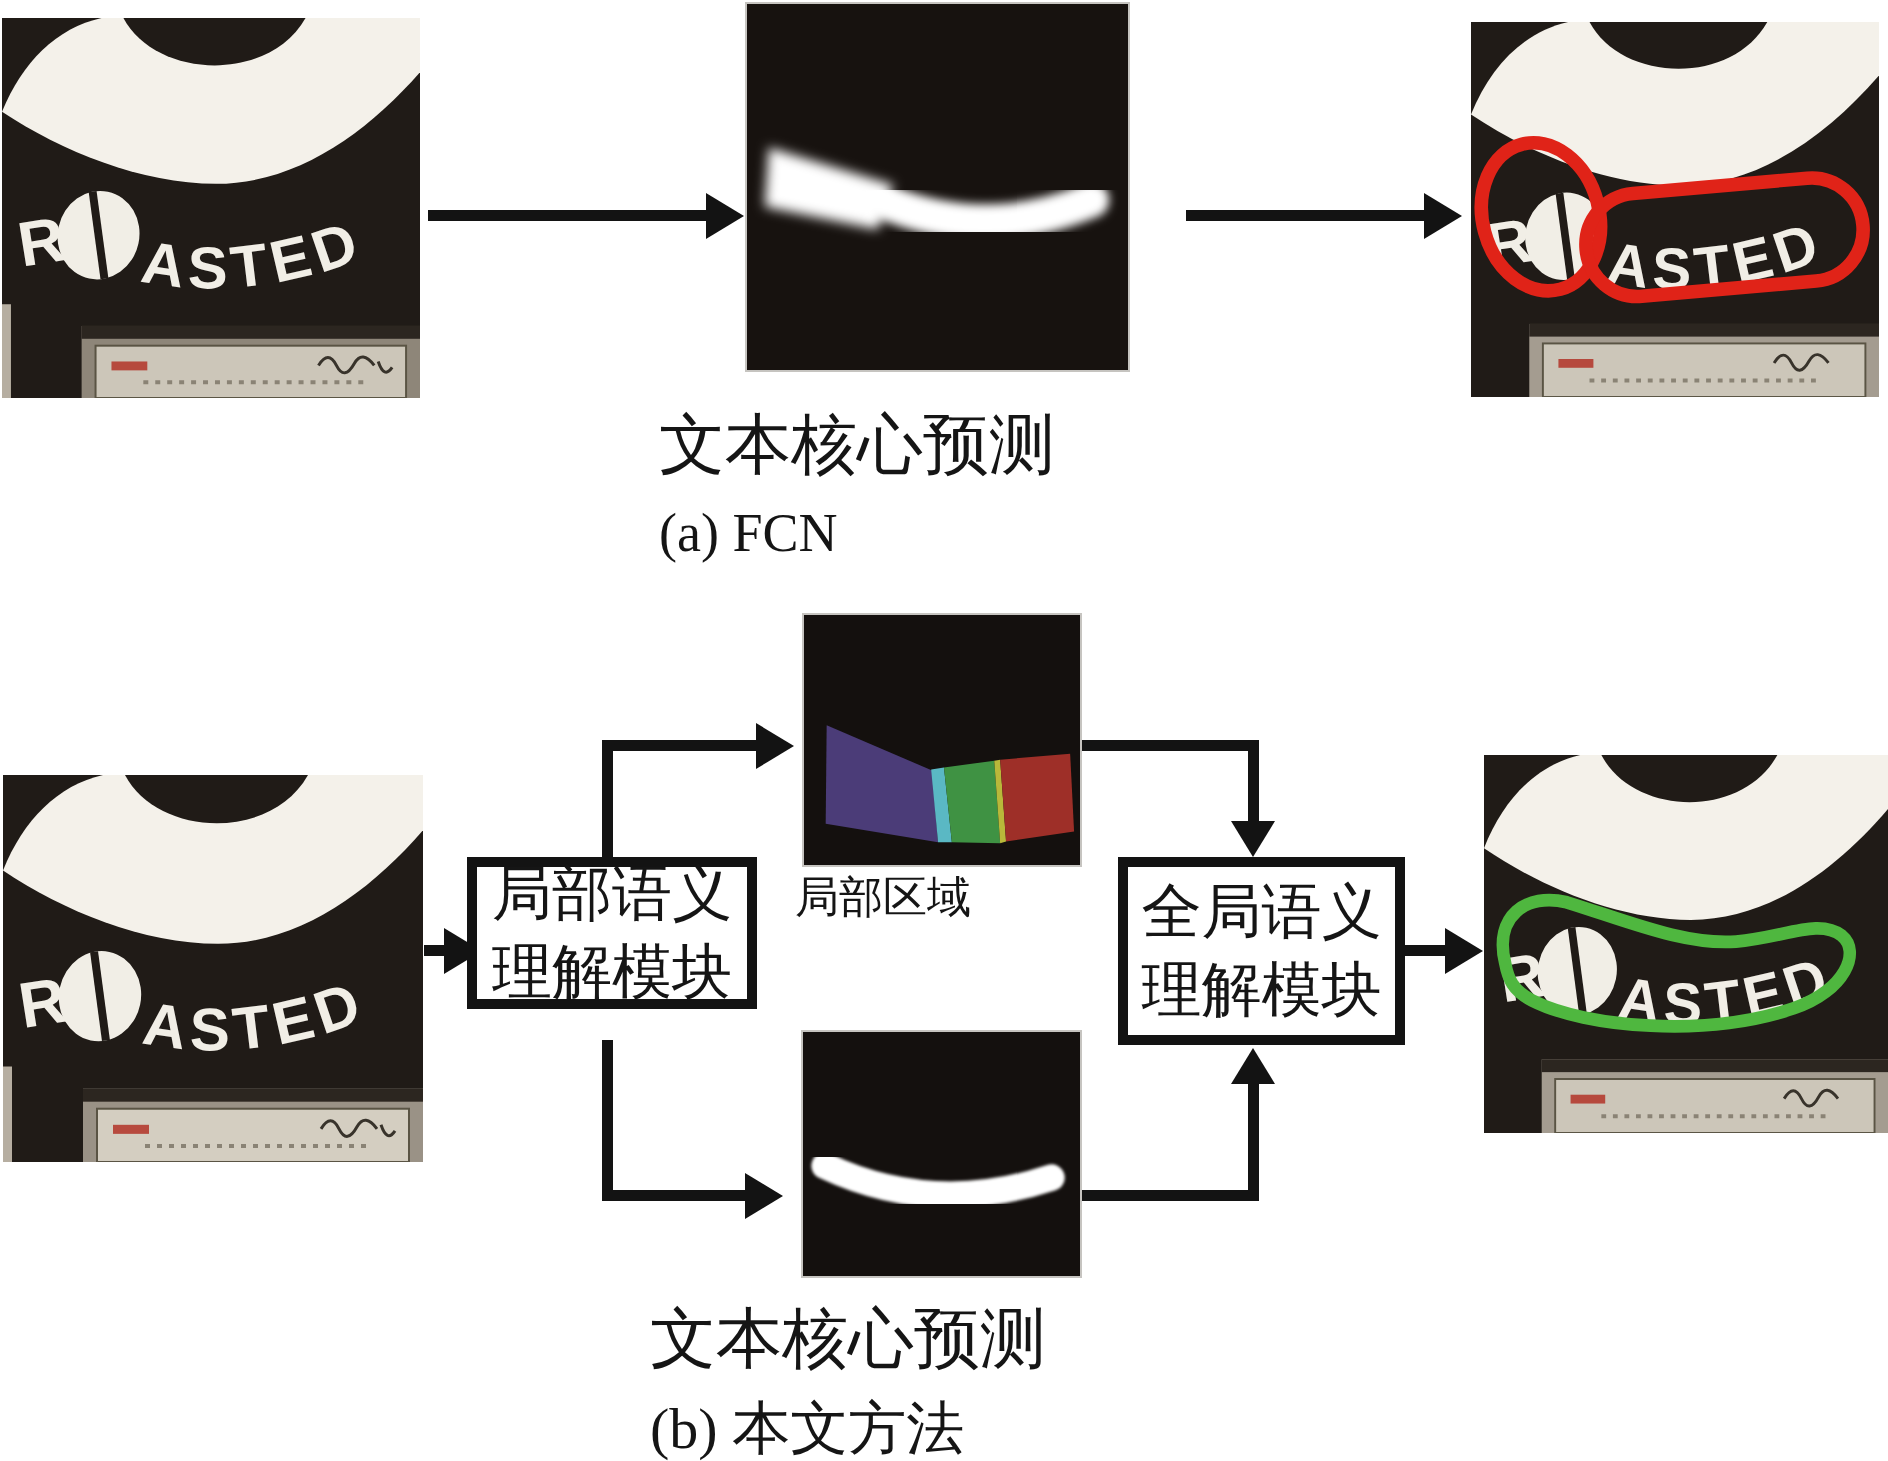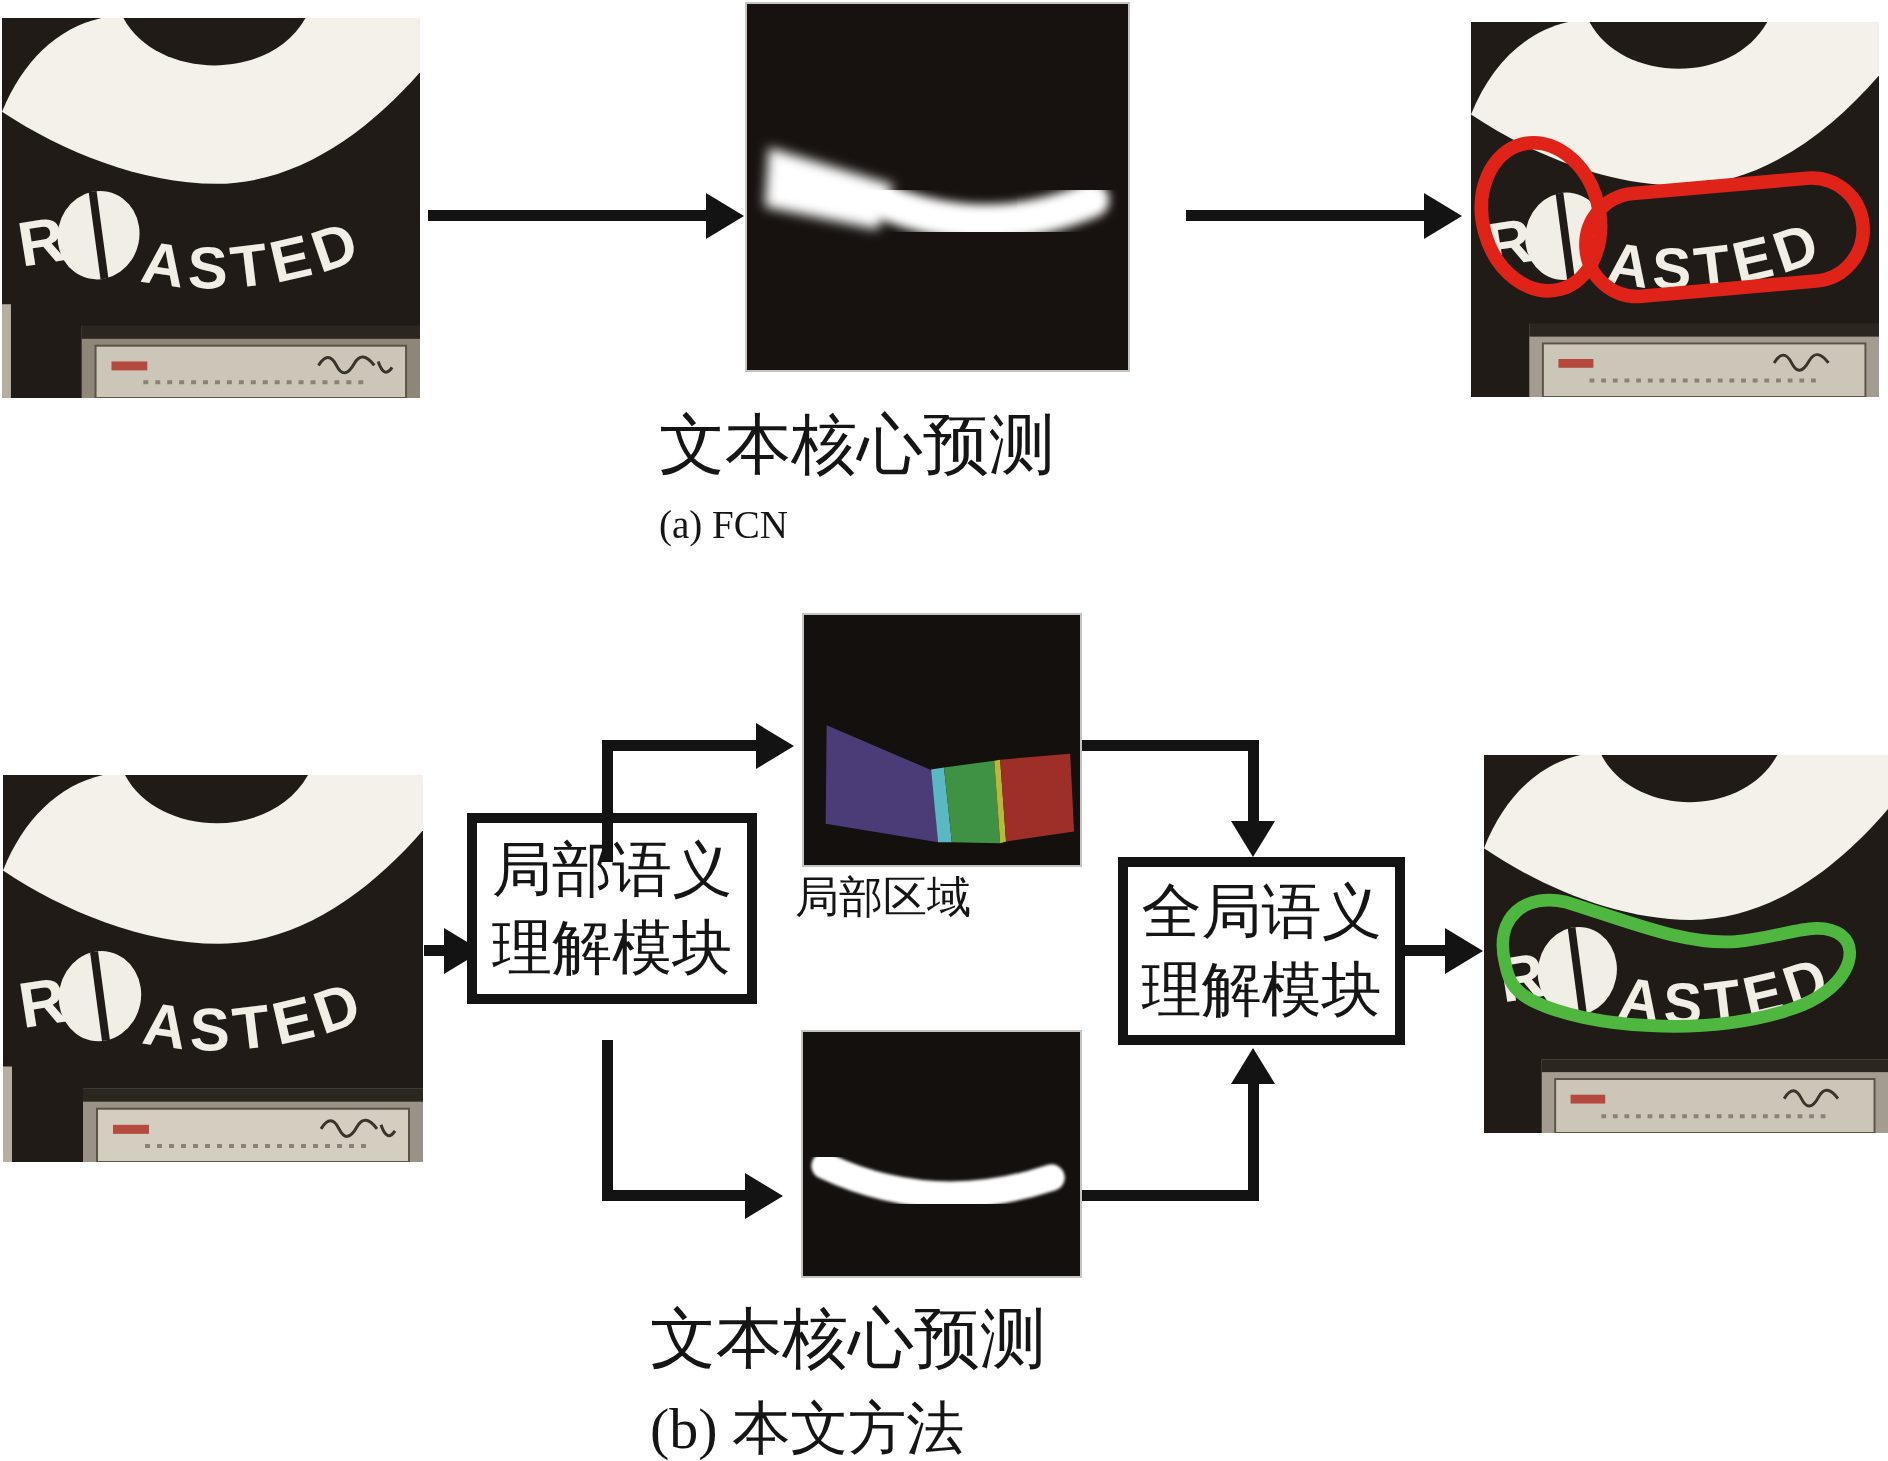--- a/index.html
+++ b/index.html
@@ -100,21 +100,21 @@
         <rect x="30" y="36" width="36" height="9" fill="#b23227" opacity="0.85"></rect>
         <line x1="62" y1="58" x2="300" y2="58" stroke="#8a8375" stroke-width="4" stroke-dasharray="5 7"></line>
         <path d="M252,40 q10,-16 18,0 q8,16 18,-2 q8,-14 20,2" stroke="#38332b" stroke-width="3" fill="none"></path>
       </g>
       <ellipse cx="72" cy="200" rx="60" ry="77" transform="rotate(-15 72 200)" fill="none" stroke-width="14" stroke="#e02318"></ellipse>
       <rect x="118" y="168" width="286" height="106" rx="53" ry="53" transform="rotate(-5 261 221)" fill="none" stroke-width="14" stroke="#e02318"></rect>
     </svg>
   </div>
 
   <div class="lbl" style="left:659px;top:400px;width:560px;font-size:66px;">文本核心预测</div>
-  <div class="lbl" style="left:659px;top:502px;width:560px;font-size:39px;">(a) FCN</div>
+  <div class="lbl" style="left:659px;top:502px;width:560px;font-size:54px;">(a) FCN</div>
 
   <div class="photo" style="left:3px;top:775px;width:420px;height:387px;">
     <svg viewBox="0 0 420 385" preserveAspectRatio="none">
       <rect x="0" y="0" width="420" height="385" fill="#201b17"></rect>
       <path d="M0,95 C60,135 140,168 215,168 C295,168 365,118 420,55 L420,0 L100,0 C55,10 20,45 0,95 Z" fill="#f4f1ea"></path>
       <path d="M122,0 C155,62 268,66 305,0 Z" fill="#201b17"></path>
       <g>
         <text class="word-text" x="20" y="252" font-size="64" fill="#f1eee6" transform="rotate(-9 20 252)">R</text>
         <g transform="rotate(12 97 220)">
           <ellipse cx="97" cy="220" rx="41" ry="45" fill="#f1eee6"></ellipse>
@@ -133,21 +133,21 @@
         <line x1="62" y1="57" x2="290" y2="57" stroke="#8a8375" stroke-width="4" stroke-dasharray="5 7"></line>
         <path d="M238,40 q10,-16 18,0 q8,16 18,-2 q8,-14 20,2 M298,36 q6,18 14,6" stroke="#38332b" stroke-width="3" fill="none"></path>
       </g>
       <rect x="0" y="290" width="9" height="95" fill="#b6aea1"></rect>
     </svg>
   </div>
 
   <div class="h-seg" style="left:424px;top:945px;width:24px;height:11px;"></div>
   <div class="head-right" style="left:444px;top:928px;"></div>
 
-  <div class="module-box" style="left:467px;top:813px;width:290px;height:191px;">
+  <div class="module-box" style="left:467px;top:857px;width:290px;height:152px;">
     <div>局部语义</div>
     <div>理解模块</div>
   </div>
 
   <div class="v-seg" style="left:602px;top:740px;width:11px;height:122px;"></div>
   <div class="h-seg" style="left:602px;top:740px;width:158px;height:11px;"></div>
   <div class="head-right" style="left:756px;top:723px;"></div>
 
   <div class="pred-img" style="left:802px;top:613px;width:280px;height:254px;">
     <svg viewBox="0 0 280 254" preserveAspectRatio="none">

